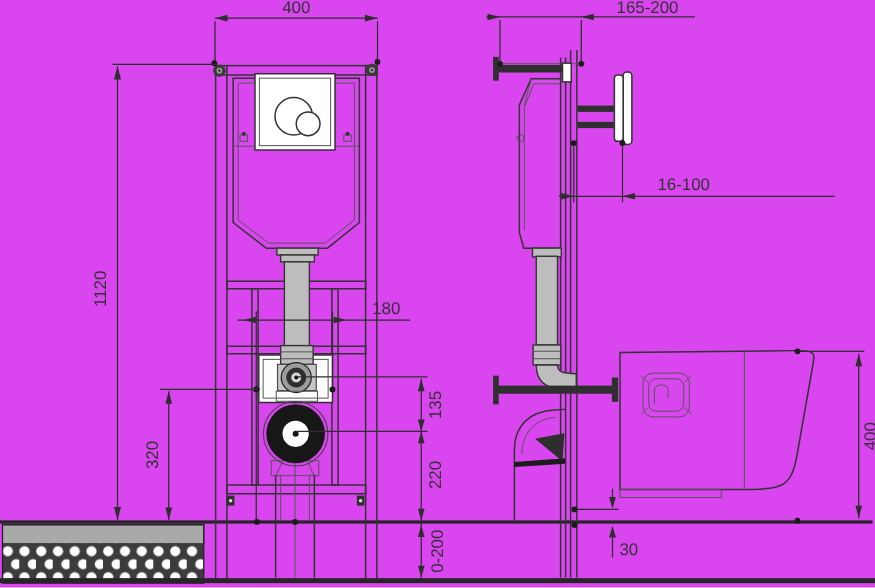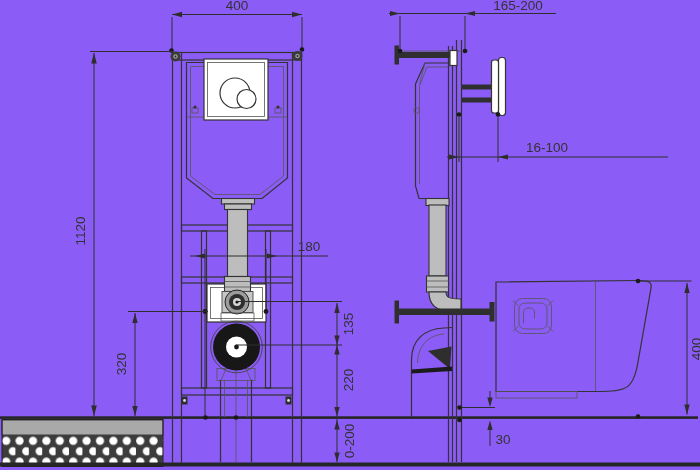--- a/index.html
+++ b/index.html
@@ -1,16 +1,16 @@
 <!DOCTYPE html>
 <html><head>
 <meta charset="utf-8">
 <style>
   html,body{margin:0;padding:0;background:#ffffff;}
-  .stage{width:700px;height:470px;background:#8b5cf6;overflow:hidden;position:relative;
+  .stage{width:700px;height:470px;background:#d946ef;overflow:hidden;position:relative;
          font-family:"Liberation Sans", sans-serif;}
   svg{display:block;}
   .ln{stroke:#333333;stroke-width:1.2;fill:none;}
   .lnthin{stroke:#555555;stroke-width:0.8;fill:none;}
   .dim{stroke:#2e2e2e;stroke-width:1;fill:none;}
   .arr{fill:#2e2e2e;stroke:none;}
   .dot{fill:#1a1a1a;stroke:none;}
   .dimtxt{font-family:"Liberation Sans", sans-serif;font-size:13.5px;fill:#333333;}
   .graypart{fill:#bdbdbd;stroke:#333333;stroke-width:1.1;}
   .darkpart{fill:#2f2f2f;stroke:none;}

